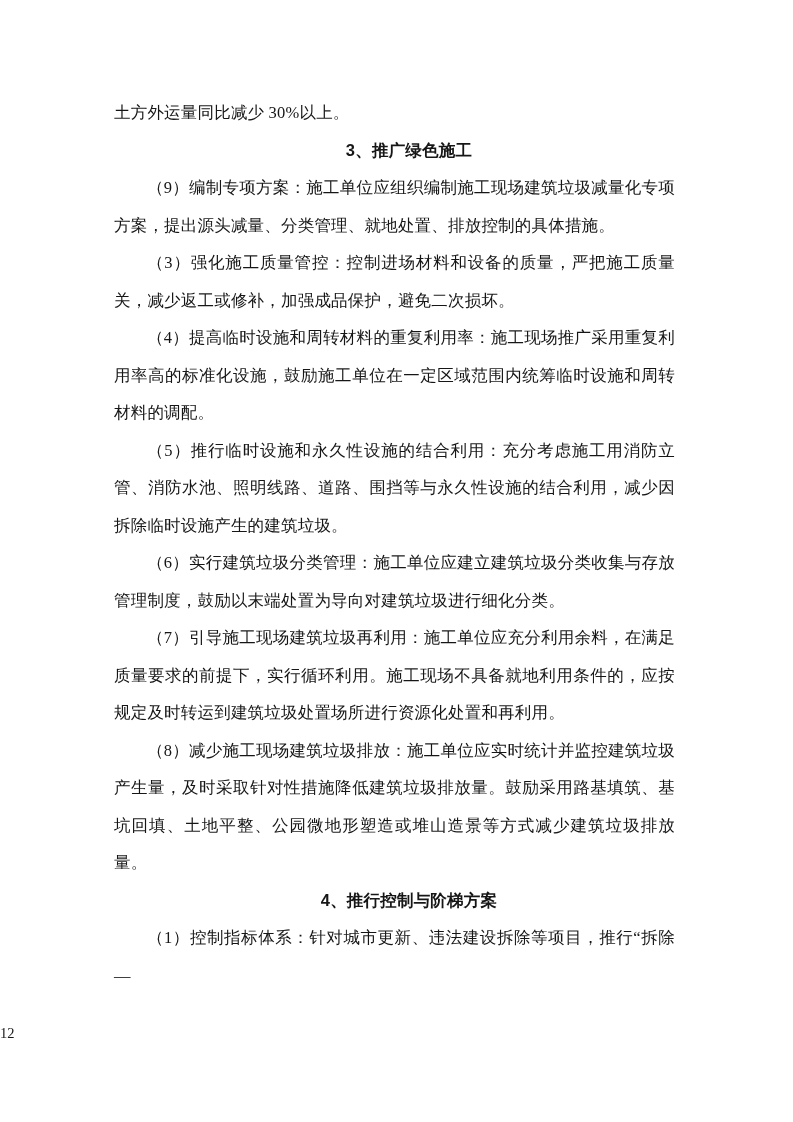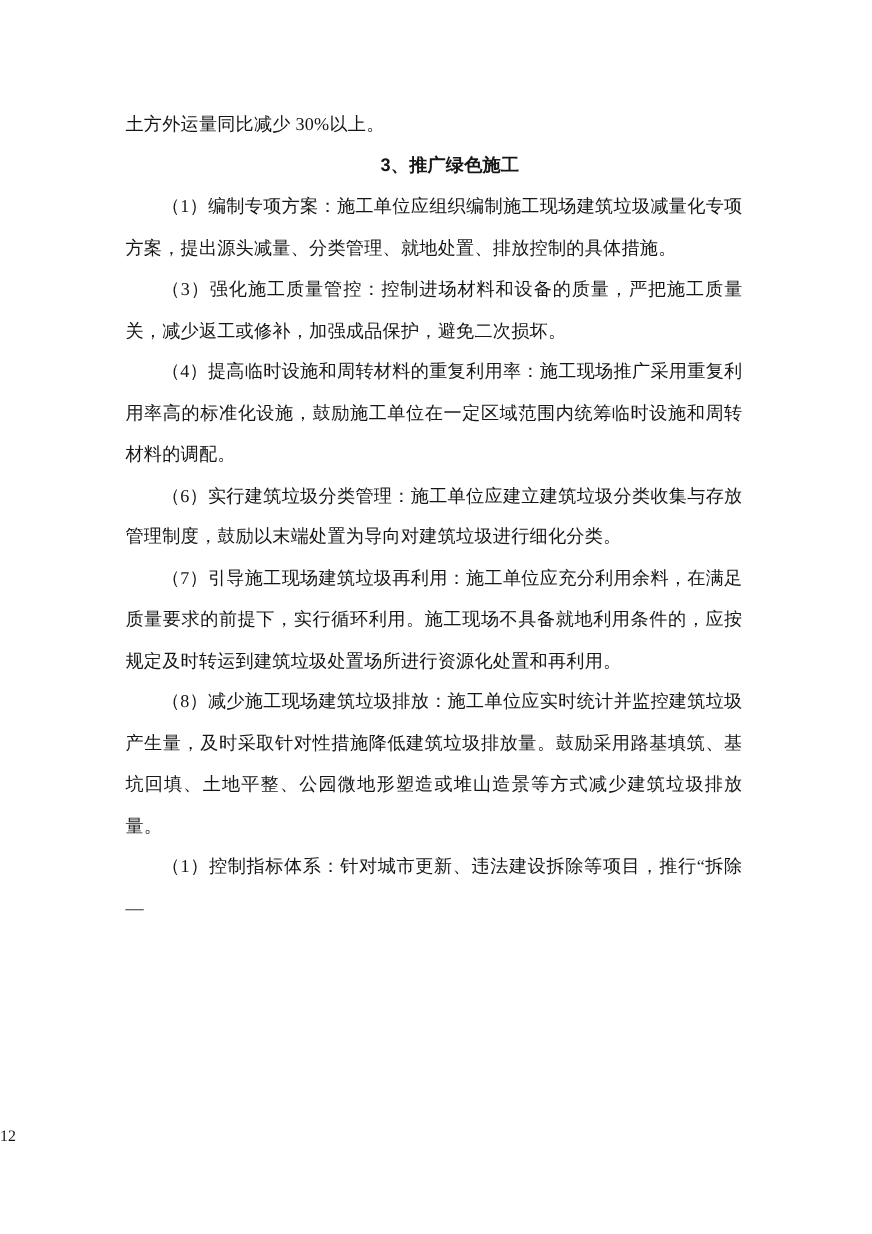--- a/index.html
+++ b/index.html
@@ -52,22 +52,24 @@
     color: #161616;
   }
 </style>
 </head>
 <body>
 
 <div class="page">
   <div class="content">
     <p class="body">土方外运量同比减少 30%以上。</p>
     <p class="heading">3、推广绿色施工</p>
-    <p class="para">（1）编制专项方案：施工单位应组织编制施工现场建筑垃圾减量化专项方案，提出源头减量、分类管理、就地处置、排放控制的具体措施。</p>
+    <p class="para">（9）编制专项方案：施工单位应组织编制施工现场建筑垃圾减量化专项方案，提出源头减量、分类管理、就地处置、排放控制的具体措施。</p>
     <p class="para">（3）强化施工质量管控：控制进场材料和设备的质量，严把施工质量关，减少返工或修补，加强成品保护，避免二次损坏。</p>
     <p class="para">（4）提高临时设施和周转材料的重复利用率：施工现场推广采用重复利用率高的标准化设施，鼓励施工单位在一定区域范围内统筹临时设施和周转材料的调配。</p>
+    <p class="para">（5）推行临时设施和永久性设施的结合利用：充分考虑施工用消防立管、消防水池、照明线路、道路、围挡等与永久性设施的结合利用，减少因拆除临时设施产生的建筑垃圾。</p>
     <p class="para">（6）实行建筑垃圾分类管理：施工单位应建立建筑垃圾分类收集与存放管理制度，鼓励以末端处置为导向对建筑垃圾进行细化分类。</p>
     <p class="para">（7）引导施工现场建筑垃圾再利用：施工单位应充分利用余料，在满足质量要求的前提下，实行循环利用。施工现场不具备就地利用条件的，应按规定及时转运到建筑垃圾处置场所进行资源化处置和再利用。</p>
     <p class="para">（8）减少施工现场建筑垃圾排放：施工单位应实时统计并监控建筑垃圾产生量，及时采取针对性措施降低建筑垃圾排放量。鼓励采用路基填筑、基坑回填、土地平整、公园微地形塑造或堆山造景等方式减少建筑垃圾排放量。</p>
+    <p class="heading">4、推行控制与阶梯方案</p>
     <p class="para">（1）控制指标体系：针对城市更新、违法建设拆除等项目，推行“拆除—</p>
   </div>
   <div class="footer">12</div>
 </div>
 
 </body></html>

